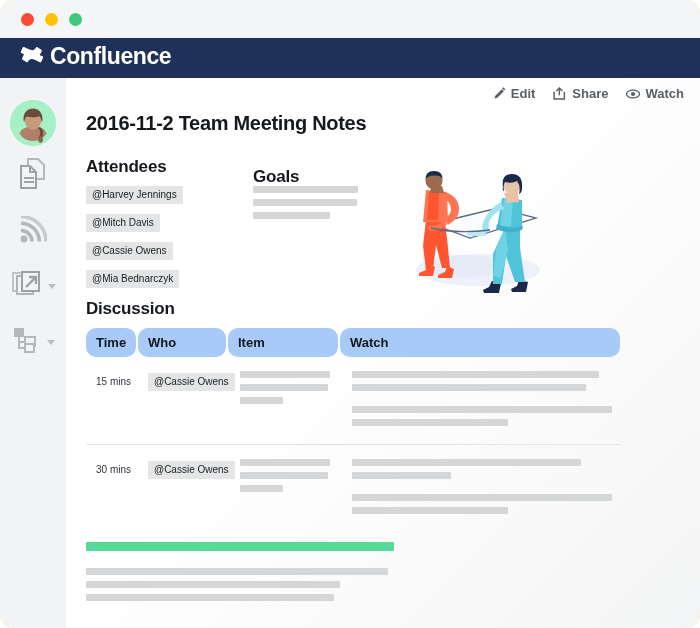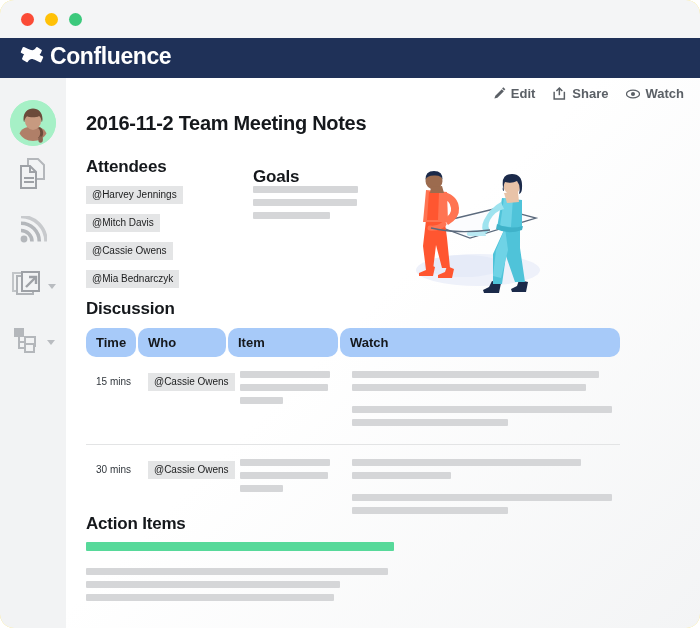--- a/index.html
+++ b/index.html
@@ -385,21 +385,20 @@
           </span>
           <span>Watch</span>
         </div>
       </div>
 
       <div class="page-title">2016-11-2 Team Meeting Notes</div>
 
       <h2 class="sec h-attendees">Attendees</h2>
       <h2 class="sec h-goals">Goals</h2>
       <h2 class="sec h-discussion">Discussion</h2>
-      <h2 class="sec h-action">Action Items</h2>
 
       <div class="attendees">
         <span class="mention-row"><span class="mention">@Harvey Jennings</span></span>
         <span class="mention-row"><span class="mention">@Mitch Davis</span></span>
         <span class="mention-row"><span class="mention">@Cassie Owens</span></span>
         <span class="mention-row"><span class="mention">@Mia Bednarczyk</span></span>
       </div>
 
       <div class="goals">
         <div class="bar" id="goal-b0" style="width: 105px;"></div>

